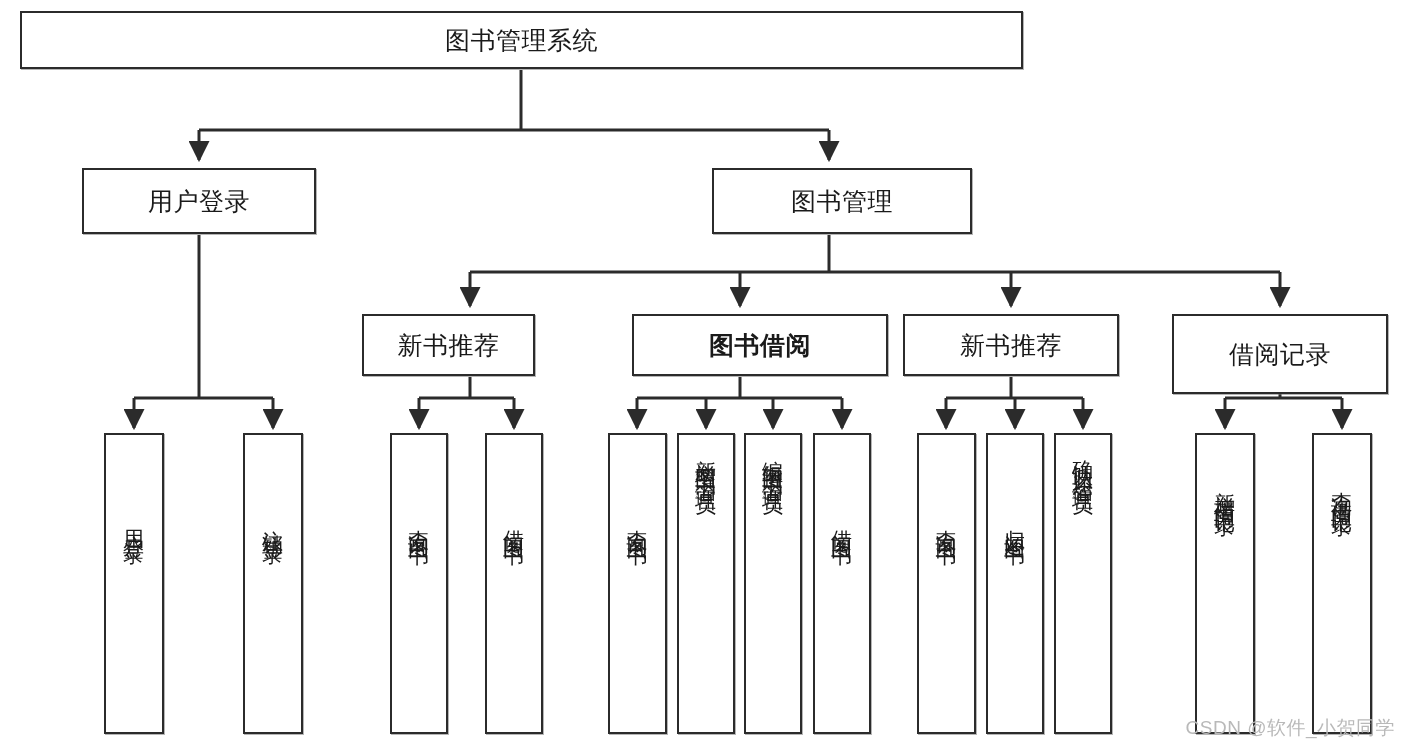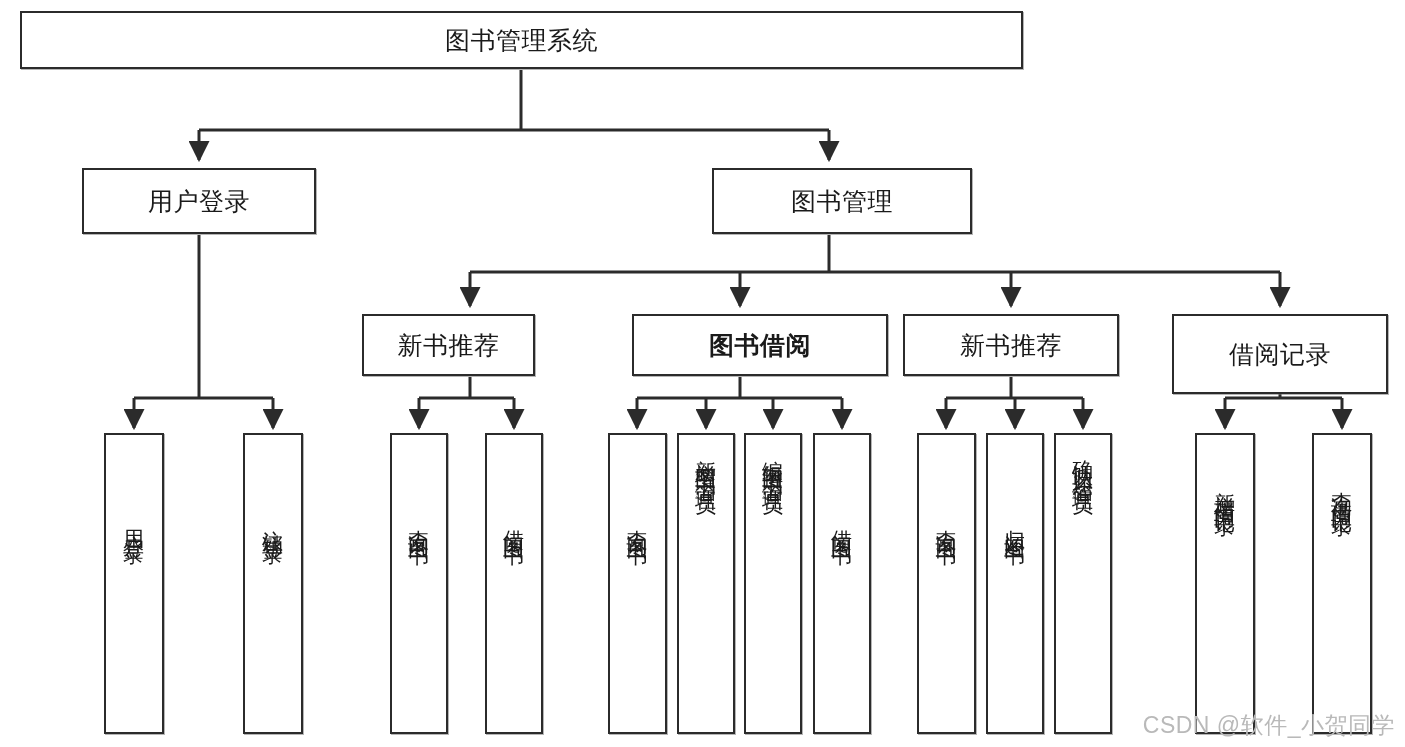--- a/index.html
+++ b/index.html
@@ -56,21 +56,21 @@
     white-space: nowrap;
     letter-spacing: 5px;
     font-size: 21px;
     line-height: 1;
   }
   .watermark {
     position: absolute;
     right: 10px;
     bottom: 6px;
     color: #b9b9b9;
-    font-size: 23px;
+    font-size: 19px;
     letter-spacing: 0.5px;
     white-space: nowrap;
     pointer-events: none;
   }
 </style>
 </head>
 <body>
 
 <div id="diagram-root">
 

